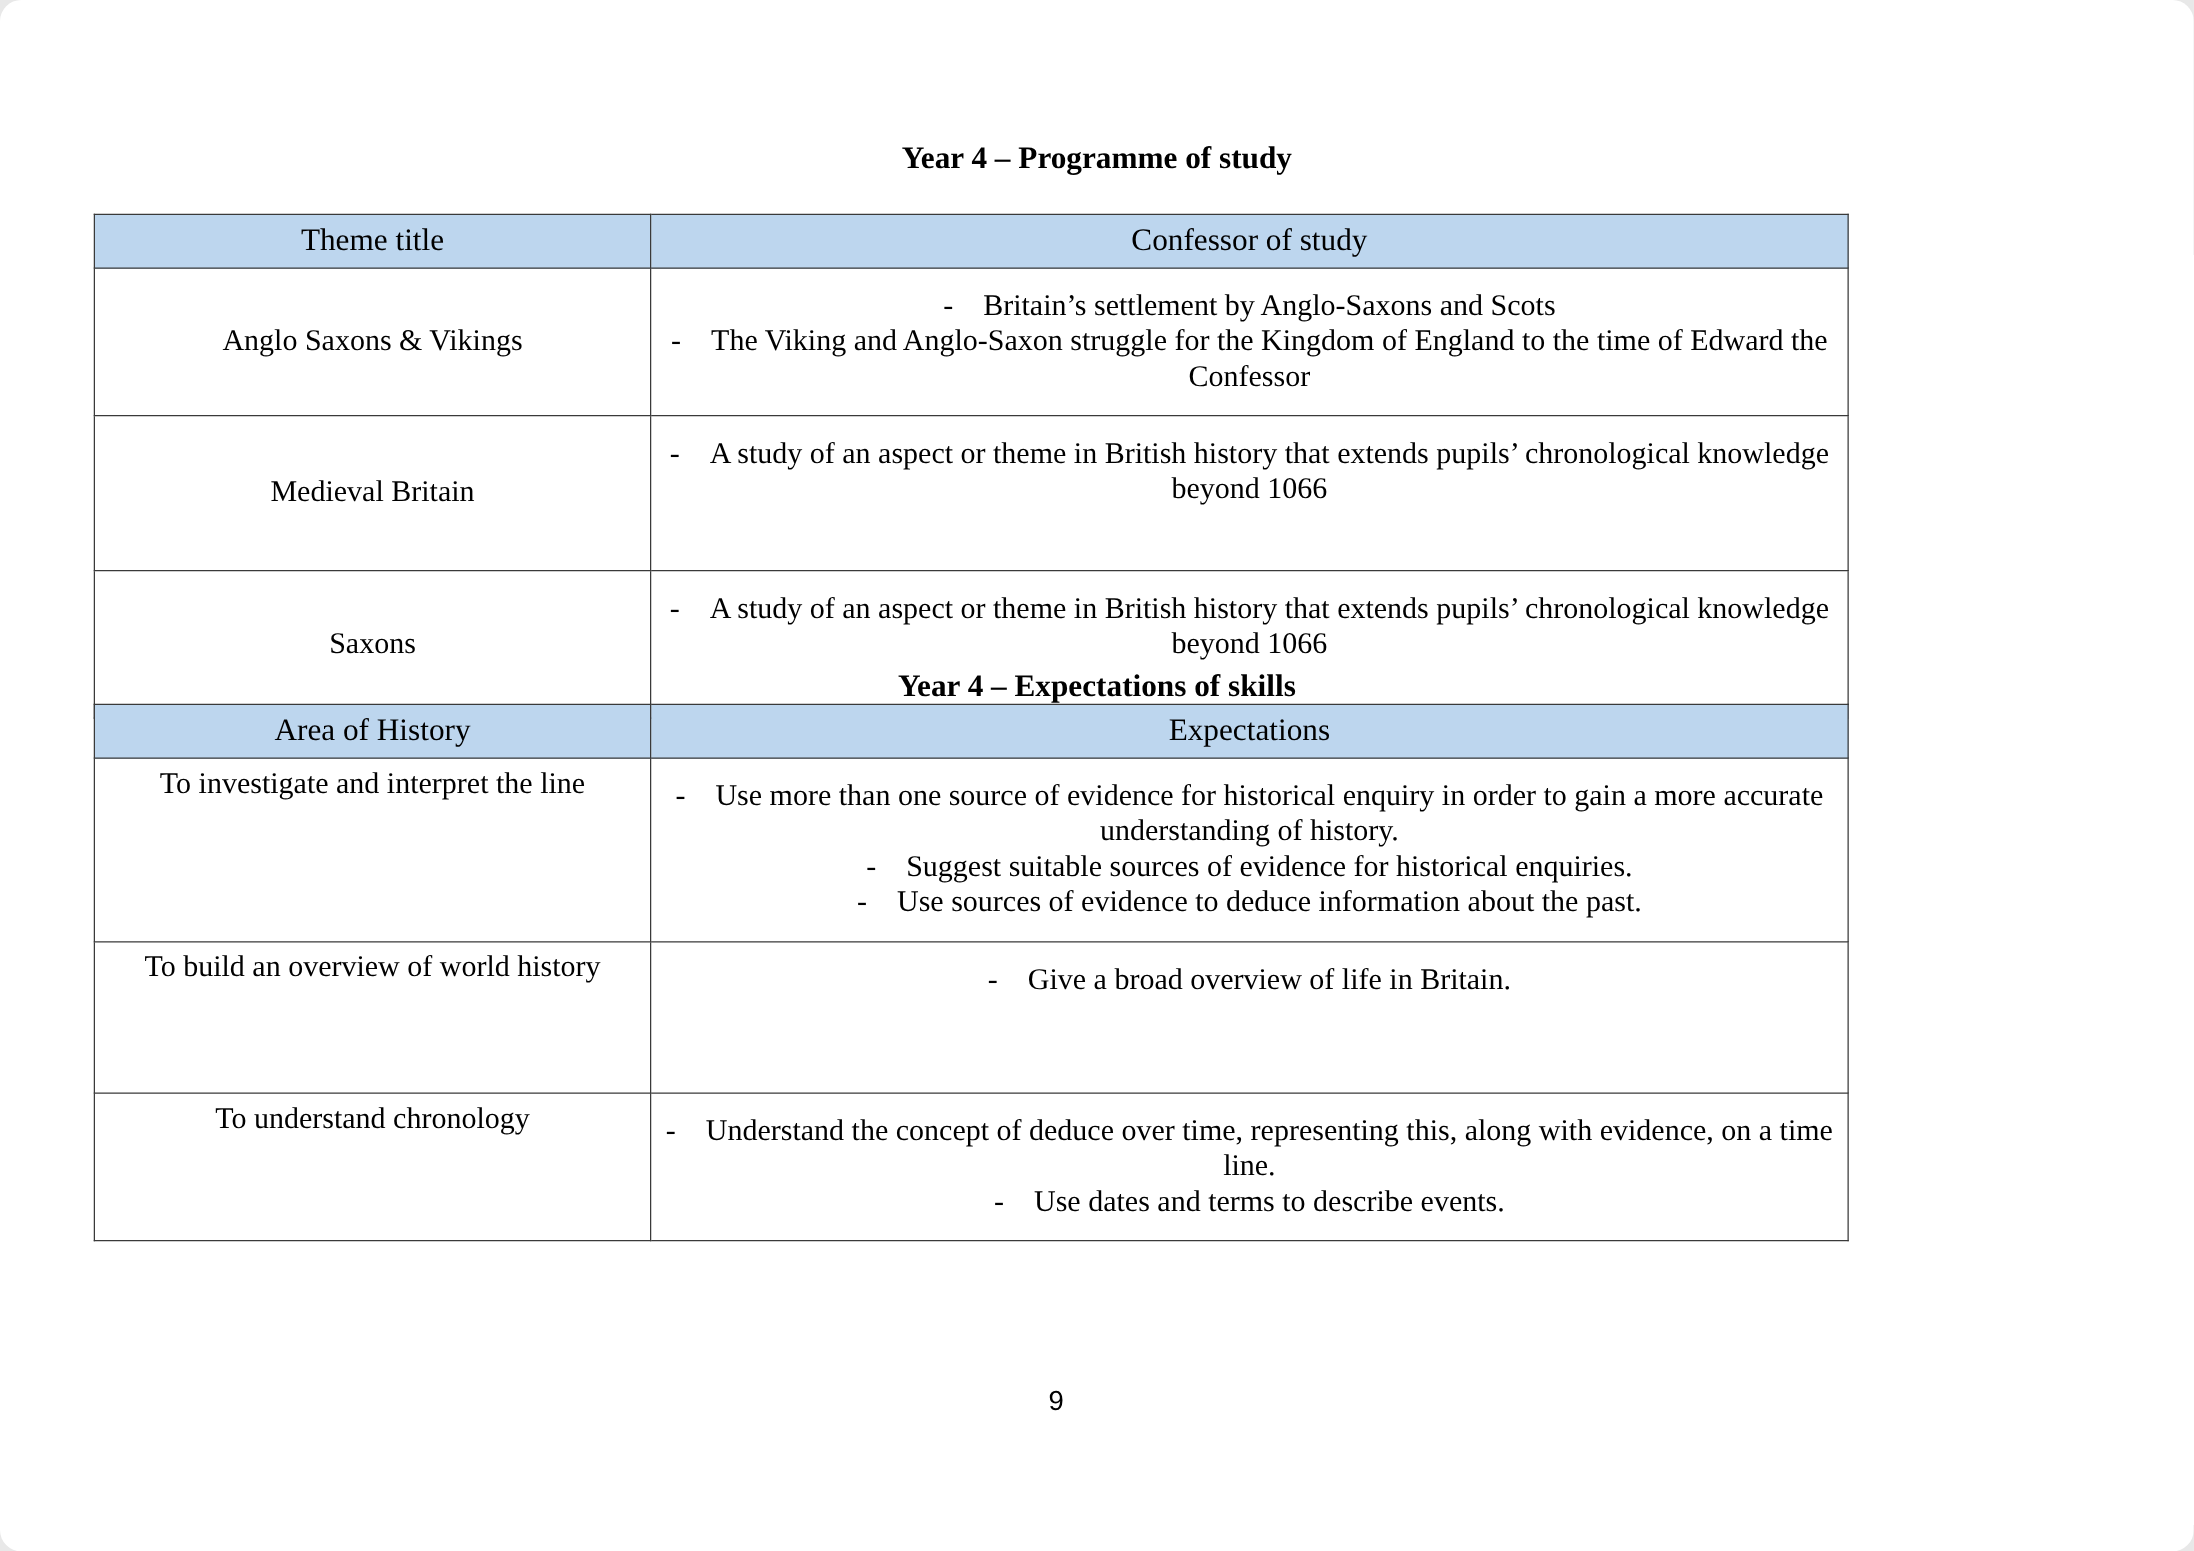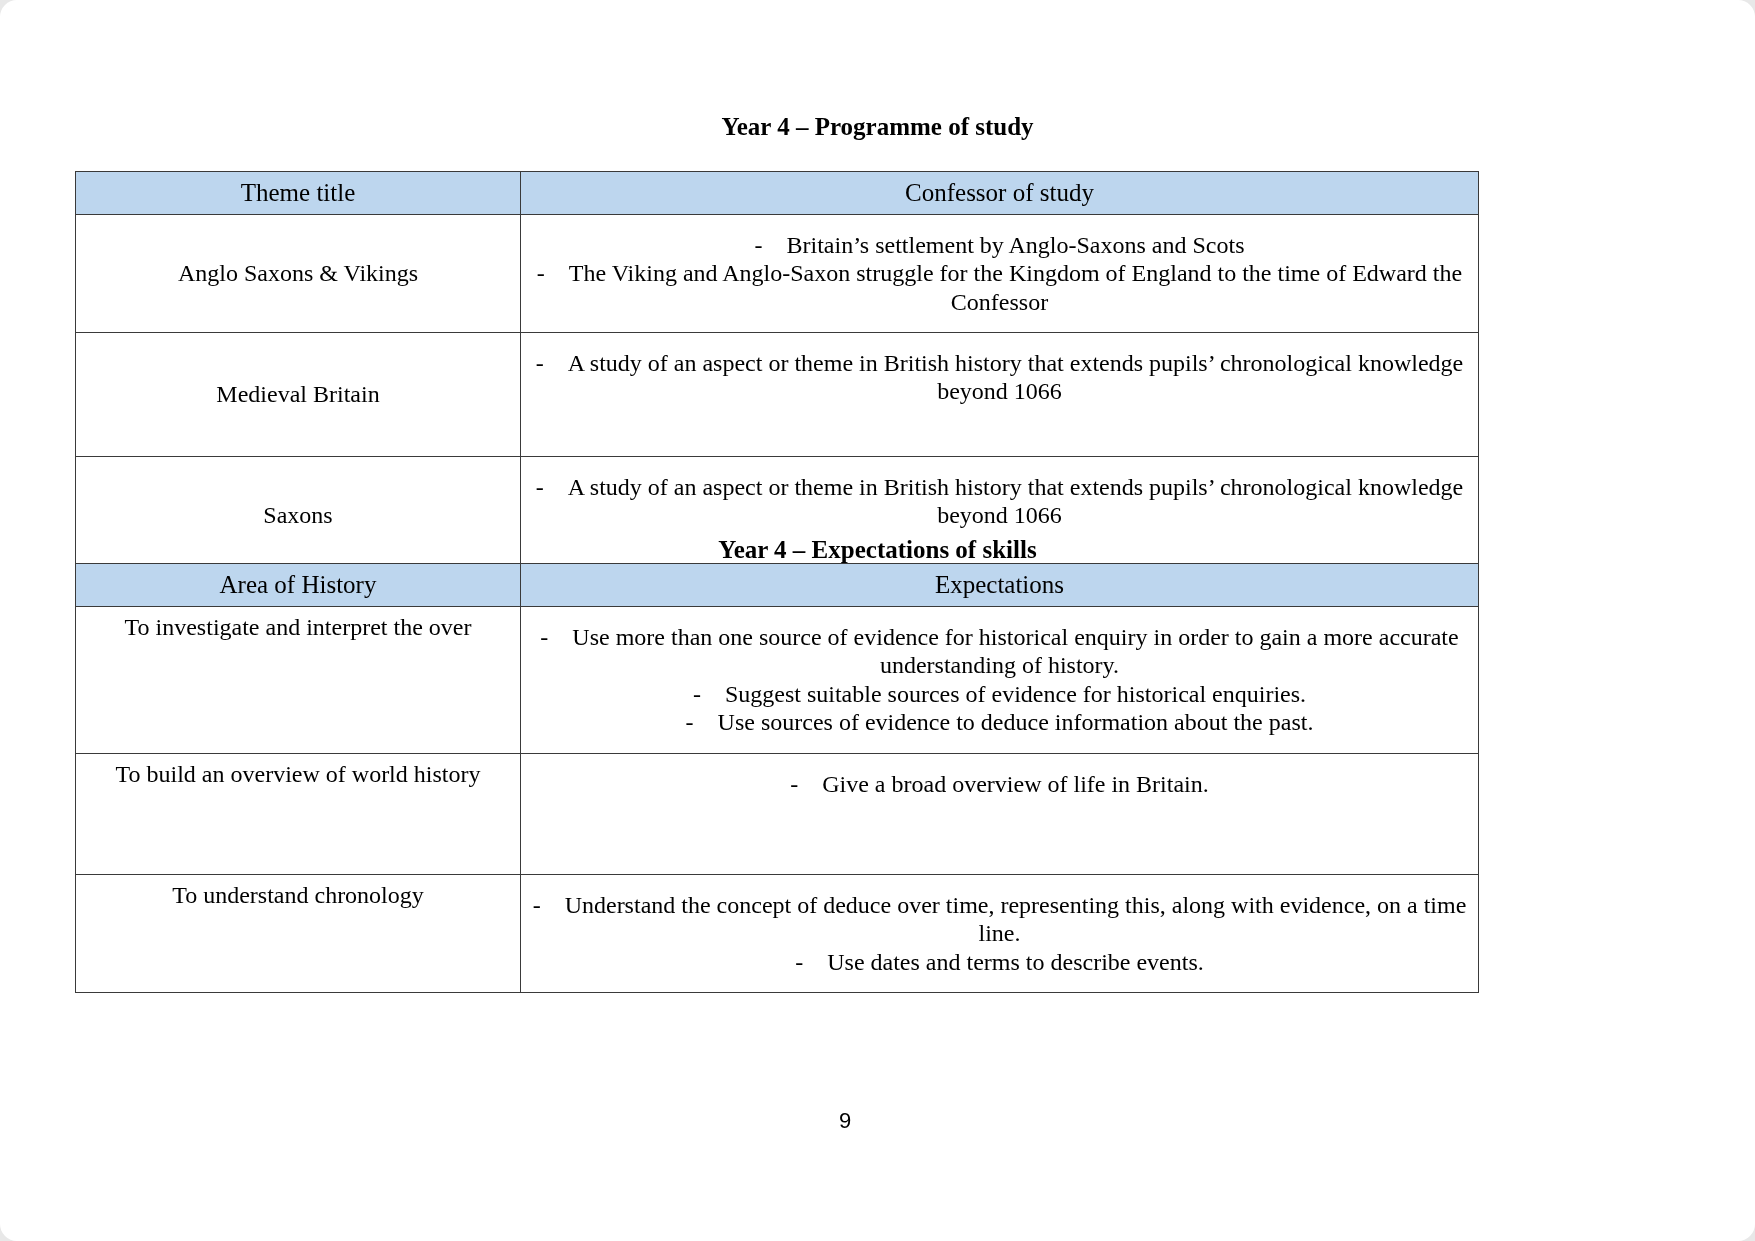--- a/index.html
+++ b/index.html
@@ -125,21 +125,21 @@
         <col class="c2">
       </colgroup>
     <thead>
       <tr>
         <th>Area of History</th>
         <th>Expectations</th>
       </tr>
     </thead>
     <tbody>
         <tr>
-          <td class="label-cell">To investigate and interpret the over</td>
+          <td class="label-cell">To investigate and interpret the line</td>
           <td class="content-cell">
             <div class="bullet"><span class="dash">-</span><span>Use more than one source of evidence for historical enquiry in order to gain a more accurate understanding of history.</span></div>
             <div class="bullet"><span class="dash">-</span><span>Suggest suitable sources of evidence for historical enquiries.</span></div>
             <div class="bullet"><span class="dash">-</span><span>Use sources of evidence to deduce information about the past.</span></div>
           </td>
         </tr>
         <tr>
           <td class="label-cell">To build an overview of world history</td>
           <td class="content-cell">
             <div class="bullet"><span class="dash">-</span><span>Give a broad overview of life in Britain.</span></div>

